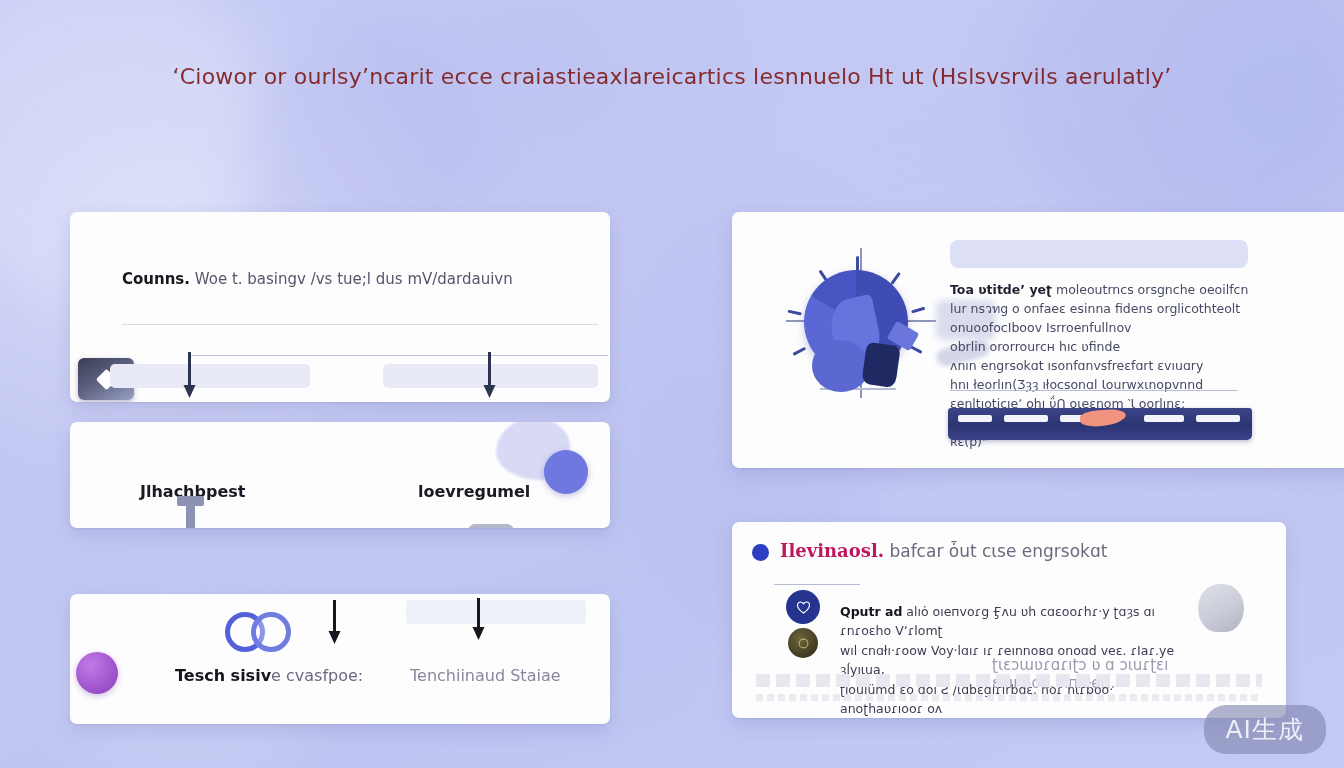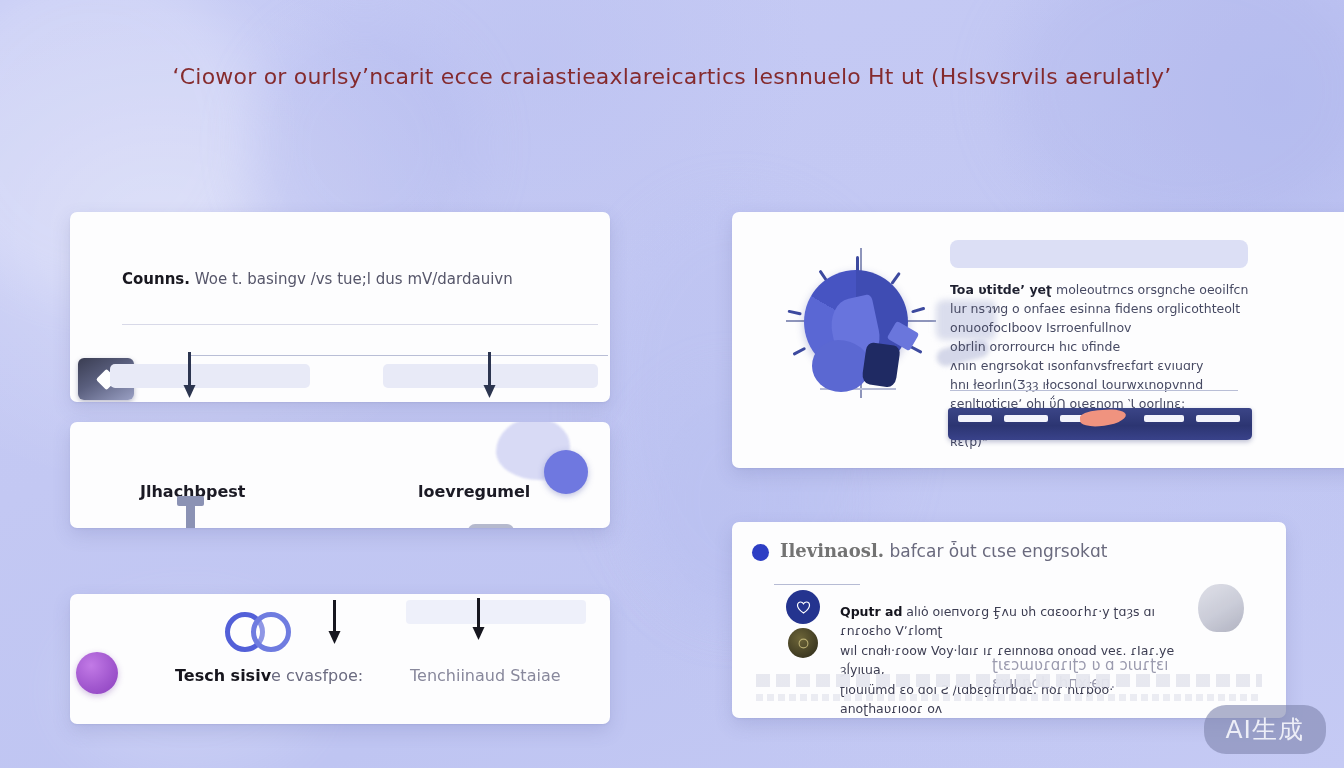--- a/index.html
+++ b/index.html
@@ -281,21 +281,21 @@
     background:#f0937f; border-radius: 40% 40% 60% 40%;
     transform: rotate(-4deg);
   }
 
   
   .dot-blue {
     position:absolute; left:20px; top:22px;
     width:17px; height:17px; border-radius:50%; background:#2d3ec4;
   }
   #card-report .r-head { position:absolute; left:48px; top:18px; }
-  .r-head b { font-family:"DejaVu Serif", serif; font-size:18px; font-weight:700; color:#737373; }
+  .r-head b { font-family:"DejaVu Serif", serif; font-size:18px; font-weight:700; color:#be185d; }
   .r-head span { font-family:"DejaVu Sans", sans-serif; font-size:17px; color:#6a6a7e; }
   .r-rule { position:absolute; left:42px; top:62px; width:86px; height:1px; background:#b6bbd4; }
   .icon-badge-blue {
     position:absolute; left:54px; top:68px; width:34px; height:34px;
     border-radius:50%; background:#24348f;
     display:flex; align-items:center; justify-content:center;
   }
   .icon-badge-blue svg { display:block; }
   .icon-badge-olive {
     position:absolute; left:56px; top:106px; width:30px; height:30px;

